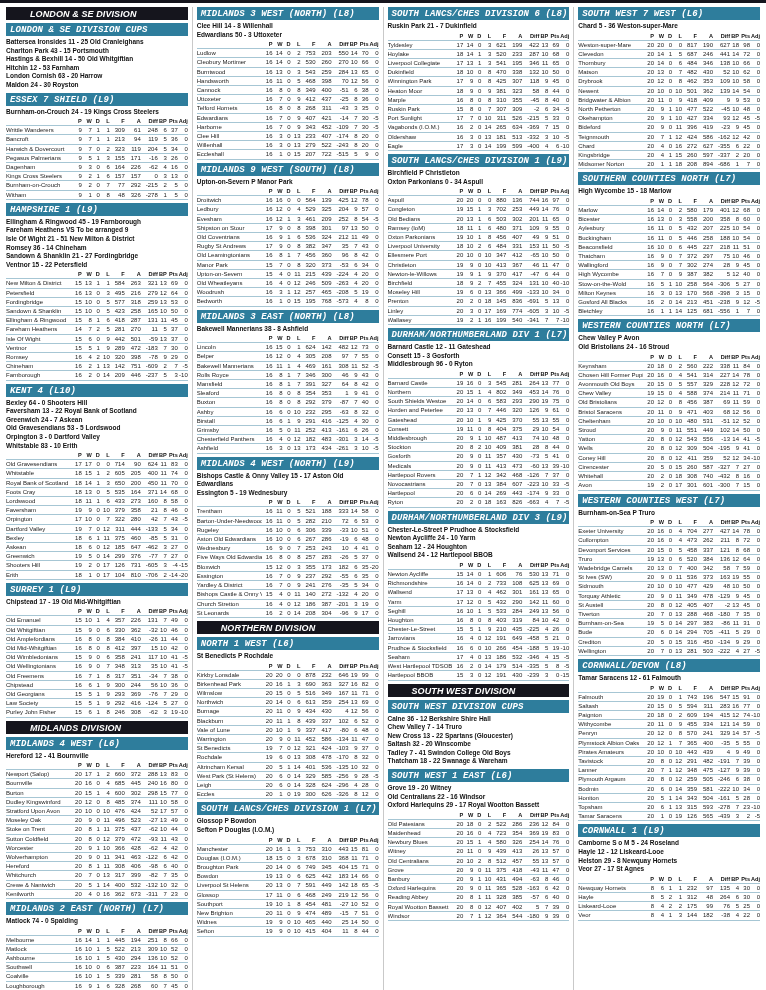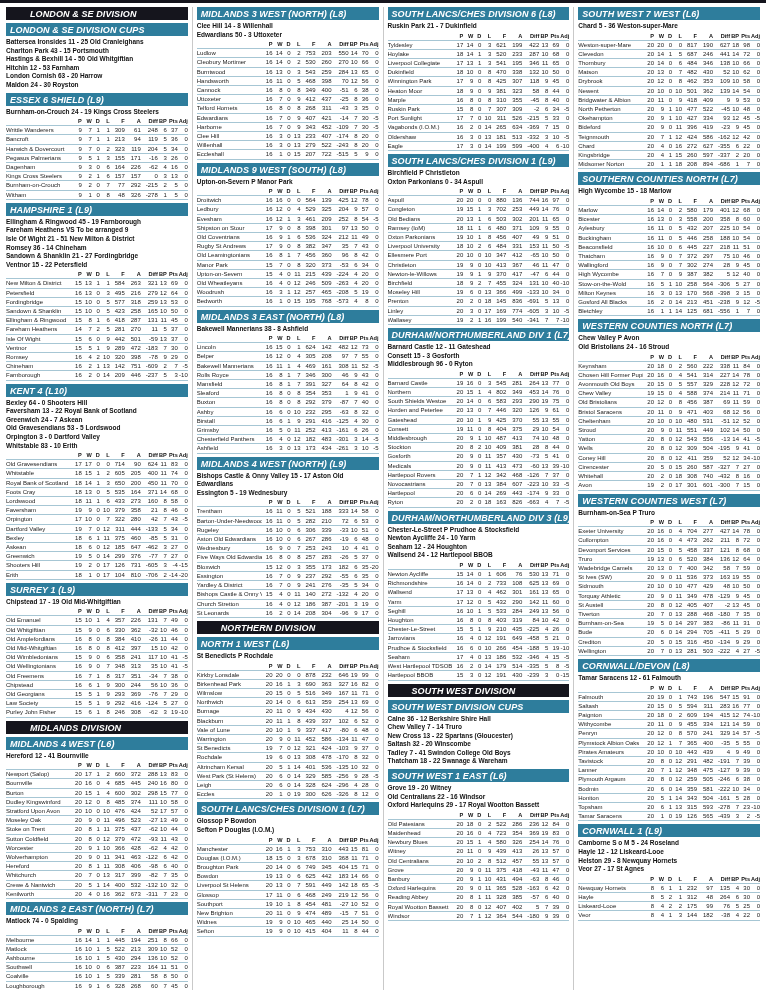--- a/index.html
+++ b/index.html
@@ -15,21 +15,21 @@
   .col { flex:1 1 0; padding:0 4px; border-right:1px solid #c9c9c9; overflow:hidden; }
   .col:last-child { border-right:none; }
   .sec { margin-bottom:3px; }
   .bar {
     color:#fff; font-weight:bold; font-style:italic;
     font-size:9px; line-height:12px; padding:1px 4px 0 4px;
     margin-bottom:2px; white-space:nowrap; overflow:hidden;
     letter-spacing:0.1px;
   }
   .bar.division { background:var(--bar-dark,#15151d);padding-left:24px; }
-  .bar.league   { background:var(--bar-teal,#2e7d9c); }
+  .bar.league   { background:var(--bar-teal,#2e7d9c);font-family:Liberation Mono, monospace; }
   .fixture {
     font-size:6.5px; font-weight:bold; color:#111;
     line-height:8.6px; white-space:normal;
   }
   table.standings {
     width:100%; border-collapse:collapse; table-layout:fixed; margin-top:1px;
   }
   table.standings th {
     font-size:5.6px; font-weight:bold; color:#111;
     text-align:right; padding:0; line-height:8px; white-space:nowrap;
@@ -65,21 +65,21 @@
       <section class="sec">
         <div class="bar league">LONDON &amp; SE DIVISION CUPS</div>
         <div class="fixture">Battersea Ironsides 11 - 25 Old Cranleighans</div>
         <div class="fixture">Charlton Park 43 - 15 Portsmouth</div>
         <div class="fixture">Hastings &amp; Bexhill 14 - 50 Old Whitgiftian</div>
         <div class="fixture">Hitchin 12 - 53 Farnham</div>
         <div class="fixture">London Cornish 63 - 20 Harrow</div>
         <div class="fixture">Maldon 24 - 30 Royston</div>
       </section>
       <section class="sec">
-        <div class="bar league">ESSEX 6 SHIELD (L9)</div>
+        <div class="bar league">ESSEX 7 SHIELD (L9)</div>
         <div class="fixture">Burnham-on-Crouch 24 - 19 Kings Cross Steelers</div>
         <table class="standings">
           <colgroup>
             <col class="c-name">
             <col class="c-p">
             <col class="c-w">
             <col class="c-d">
             <col class="c-l">
             <col class="c-f">
             <col class="c-a">

